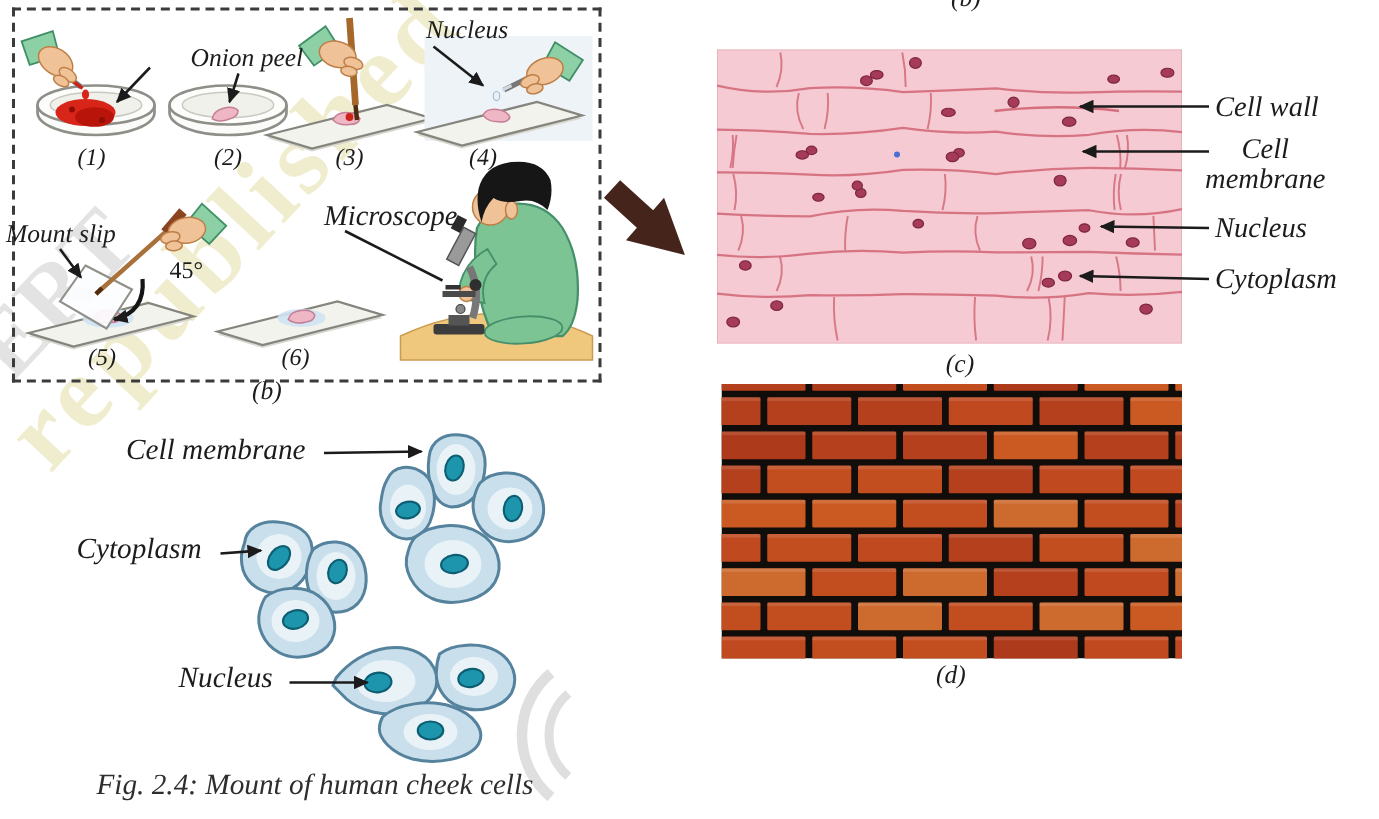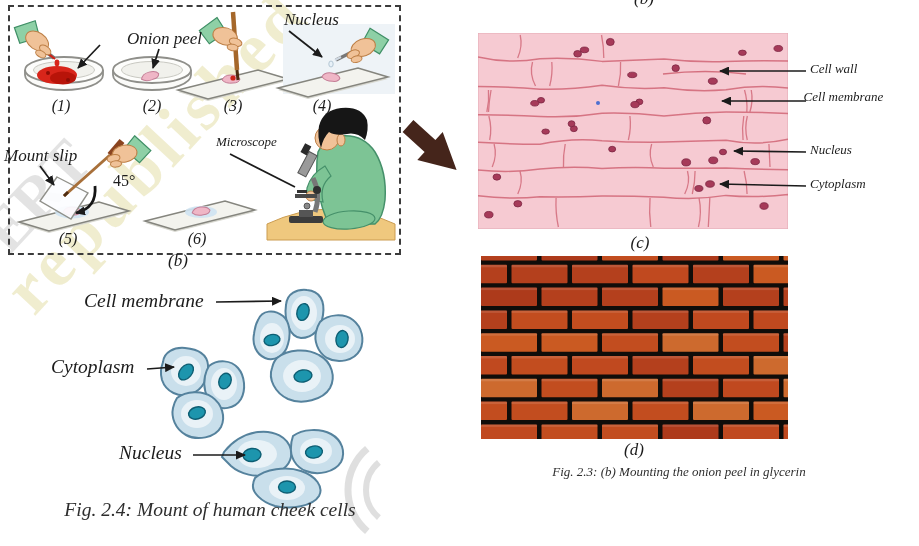--- a/index.html
+++ b/index.html
@@ -1,20 +1,20 @@
 <!DOCTYPE html>
 <html style="--cheek-cell: #c9dfeb; --cheek-outline: #55829d; --cheek-nuc: #1d95ad; --arrow: #45251b;"><head>
 <meta charset="utf-8">
 <style>
   html,body{margin:0;padding:0;background:#fff;}
   .pg{position:relative;width:919px;height:546px;background:#fff;overflow:hidden;
       font-family:"Liberation Serif",serif;}
   .lb{position:absolute;font-style:italic;color:#1c1c1c;line-height:1.06;white-space:nowrap;}
   .wrapc{white-space:normal;text-align:center;}
-  .t16{font-size:16px}.t17{font-size:17px}.t175{font-size:13px}.t19{font-size:19.5px}
+  .t16{font-size:16px}.t17{font-size:17px}.t175{font-size:19px}.t19{font-size:19.5px}
   .cap{color:#2e2e2e;}
   .panel-border{position:absolute;left:8px;top:5px;width:389px;height:246px;
       border:2px dashed #3b3b3b;}
   svg{position:absolute;}
   .wm{position:absolute;font-weight:bold;pointer-events:none;transform-origin:0 0;}
   .skin{fill:#f0c298;stroke:#bd7f46;stroke-width:1;}
   .cuff{fill:#8ed0a6;stroke:#3f8f66;stroke-width:1.2;}
   .lnarrow{stroke:#1b1b1b;stroke-width:1.7;fill:none;}
   .ck-cell{fill:var(--cheek-cell);stroke:var(--cheek-outline);stroke-width:2;}
   .ck-in{fill:#e9f2f7;stroke:none;}
@@ -406,20 +406,19 @@
 
   <div class="lb t17 wrapc" style="left:622px;top:-10px;width:44px;">(b)</div>
   <div class="lb t175" style="left:810px;top:62px;">Cell wall</div>
   <div class="lb t175 wrapc" style="left:795px;top:90px;width:97px;">Cell membrane</div>
   <div class="lb t175" style="left:810px;top:143px;">Nucleus</div>
   <div class="lb t175" style="left:810px;top:177px;">Cytoplasm</div>
   <div class="lb t17 wrapc" style="left:618px;top:234px;width:44px;">(c)</div>
   <div class="lb t17 wrapc" style="left:612px;top:441px;width:44px;">(d)</div>
 
   <div class="lb t175 wrapc cap" style="left:450px;top:461px;width:458px;line-height:21.5px;">
-    <div>Fig. 2.3: (b) Mounting the onion peel in glycerin</div>
   </div>
 
   <div class="lb t19" style="left:84px;top:291px;">Cell membrane</div>
   <div class="lb t19" style="left:51px;top:357px;">Cytoplasm</div>
   <div class="lb t19" style="left:119px;top:443px;">Nucleus</div>
-  <div class="lb t19 wrapc cap" style="left:16px;top:500px;width:388px;">Fig. 2.4: Mount of human cheek cells</div>
+  <div class="lb t19 wrapc cap" style="left:16px;top:514px;width:388px;">Fig. 2.4: Mount of human cheek cells</div>
 </div>
 
 </body></html>

